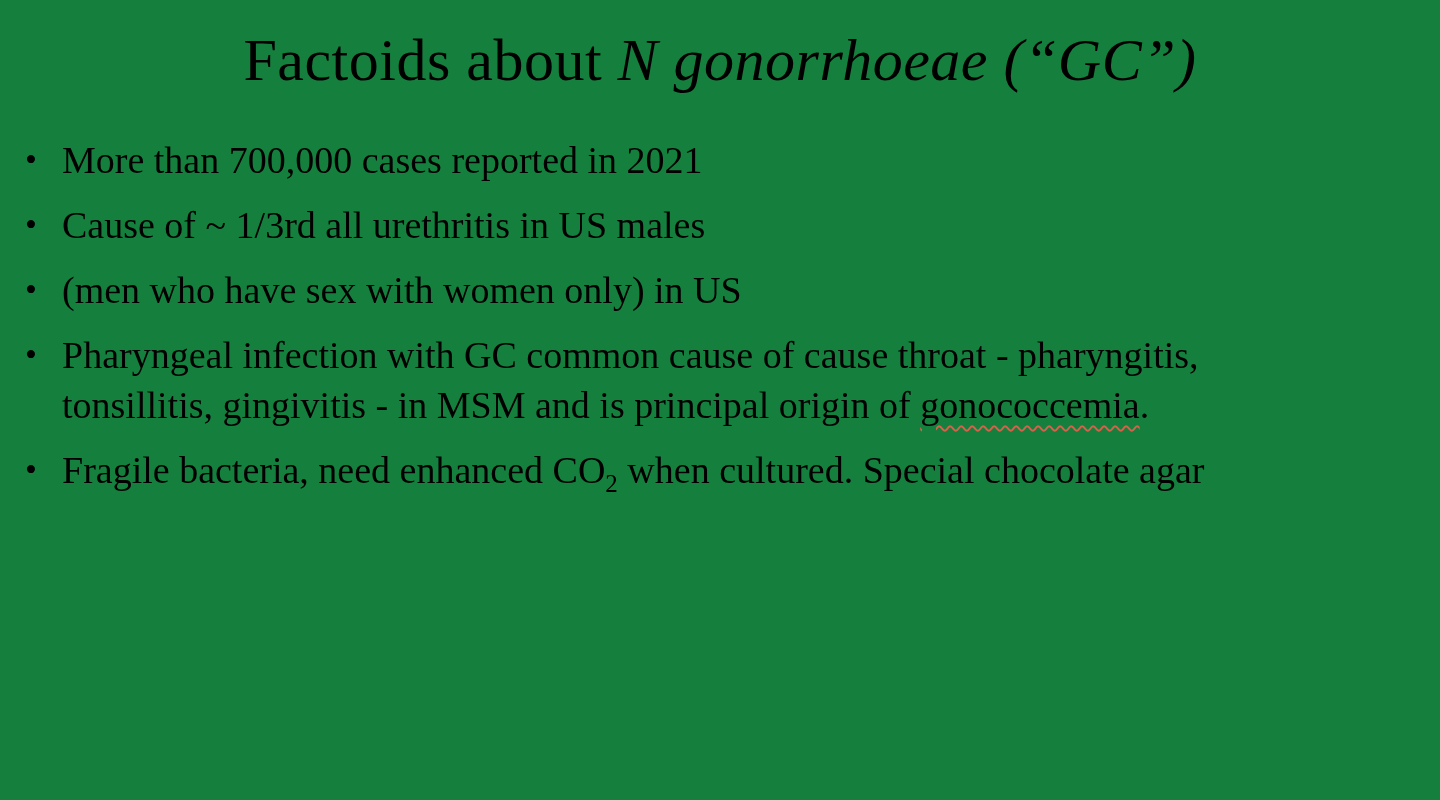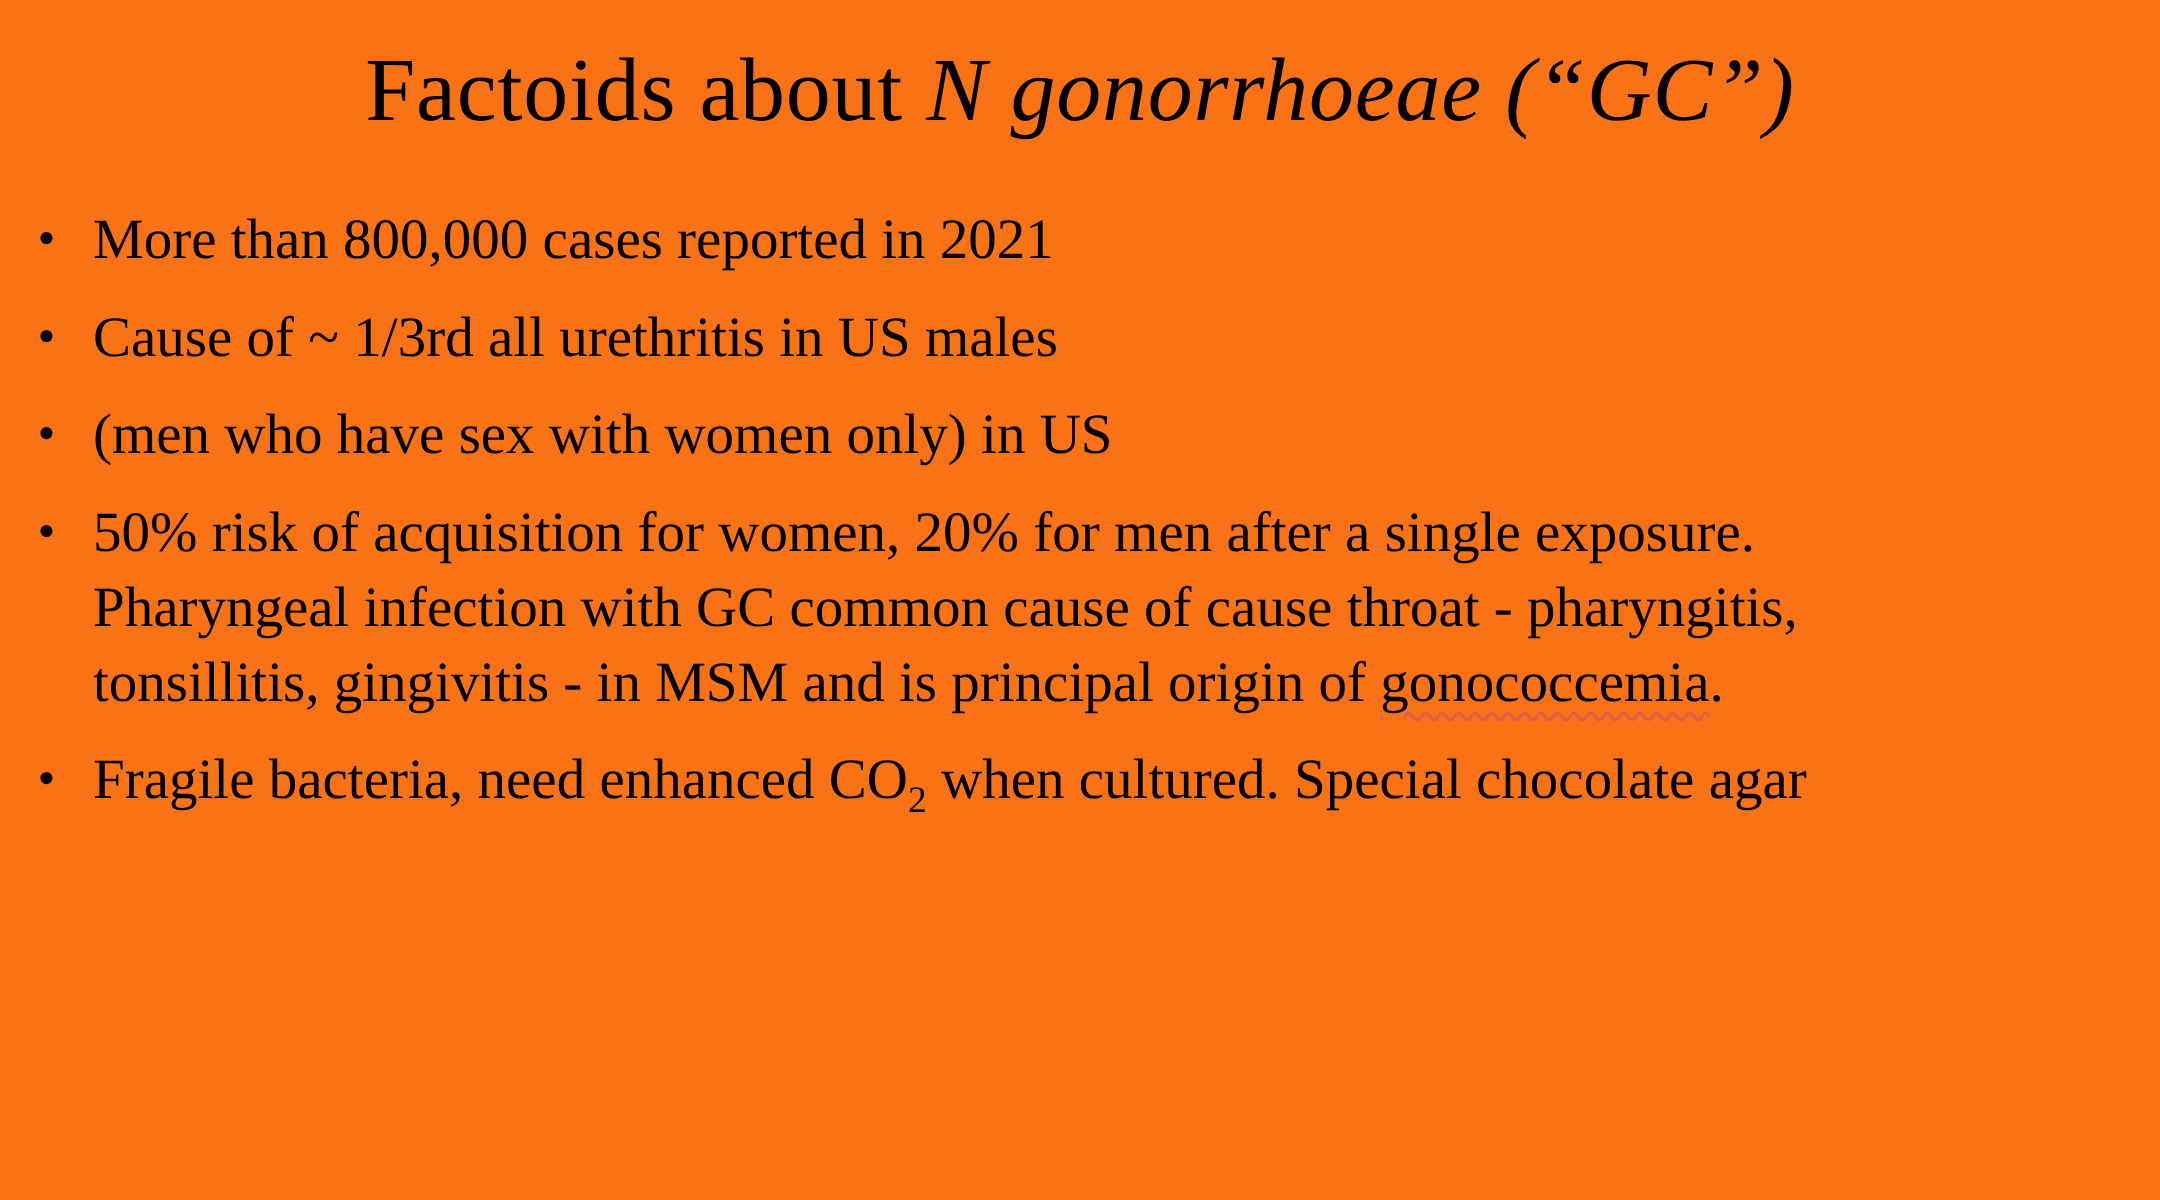--- a/index.html
+++ b/index.html
@@ -4,21 +4,21 @@
 <style>
   html, body {
     margin: 0;
     padding: 0;
     background: #ffffff;
   }
   .slide {
     position: relative;
     width: 1440px;
     height: 800px;
-    background: #f97316;
+    background: #15803d;
     color: #000000;
     font-family: "Liberation Serif", "DejaVu Serif", serif;
     overflow: hidden;
   }
   .title {
     margin: 0;
     padding-top: 26px;
     text-align: center;
     font-size: 60px;
     font-weight: 400;
@@ -65,39 +65,38 @@
 </style>
 </head>
 <body>
 
 <div class="slide">
   <h1 class="title"><span class="seg-normal">Factoids about </span><span class="seg-italic">N gonorrhoeae (“GC”)</span></h1>
   <ul class="bullets">
       <li class="bullet">
         <span class="marker">•</span>
         <div class="bullet-text">
-          <div class="line"><span class="seg-normal">More than 800,000 cases reported in 2021</span></div>
+          <div class="line"><span class="seg-normal">More than 700,000 cases reported in 2021</span></div>
         </div>
       </li>
       <li class="bullet">
         <span class="marker">•</span>
         <div class="bullet-text">
           <div class="line"><span class="seg-normal">Cause of ~ 1/3rd all urethritis in US males</span></div>
         </div>
       </li>
       <li class="bullet">
         <span class="marker">•</span>
         <div class="bullet-text">
           <div class="line"><span class="seg-normal">(men who have sex with women only) in US</span></div>
         </div>
       </li>
       <li class="bullet">
         <span class="marker">•</span>
         <div class="bullet-text">
-          <div class="line"><span class="seg-normal">50% risk of acquisition for women, 20% for men after a single exposure.</span></div>
           <div class="line"><span class="seg-normal">Pharyngeal infection with GC common cause of cause throat - pharyngitis,</span></div>
           <div class="line"><span class="seg-normal">tonsillitis, gingivitis - in MSM and is principal origin of </span><span class="seg-spell" style="text-decoration-color: rgb(217, 96, 74);">gonococcemia</span><span class="seg-normal">.</span></div>
         </div>
       </li>
       <li class="bullet">
         <span class="marker">•</span>
         <div class="bullet-text">
           <div class="line"><span class="seg-normal">Fragile bacteria, need enhanced CO</span><span class="seg-sub">2</span><span class="seg-normal"> when cultured. Special chocolate agar</span></div>
         </div>
       </li>

